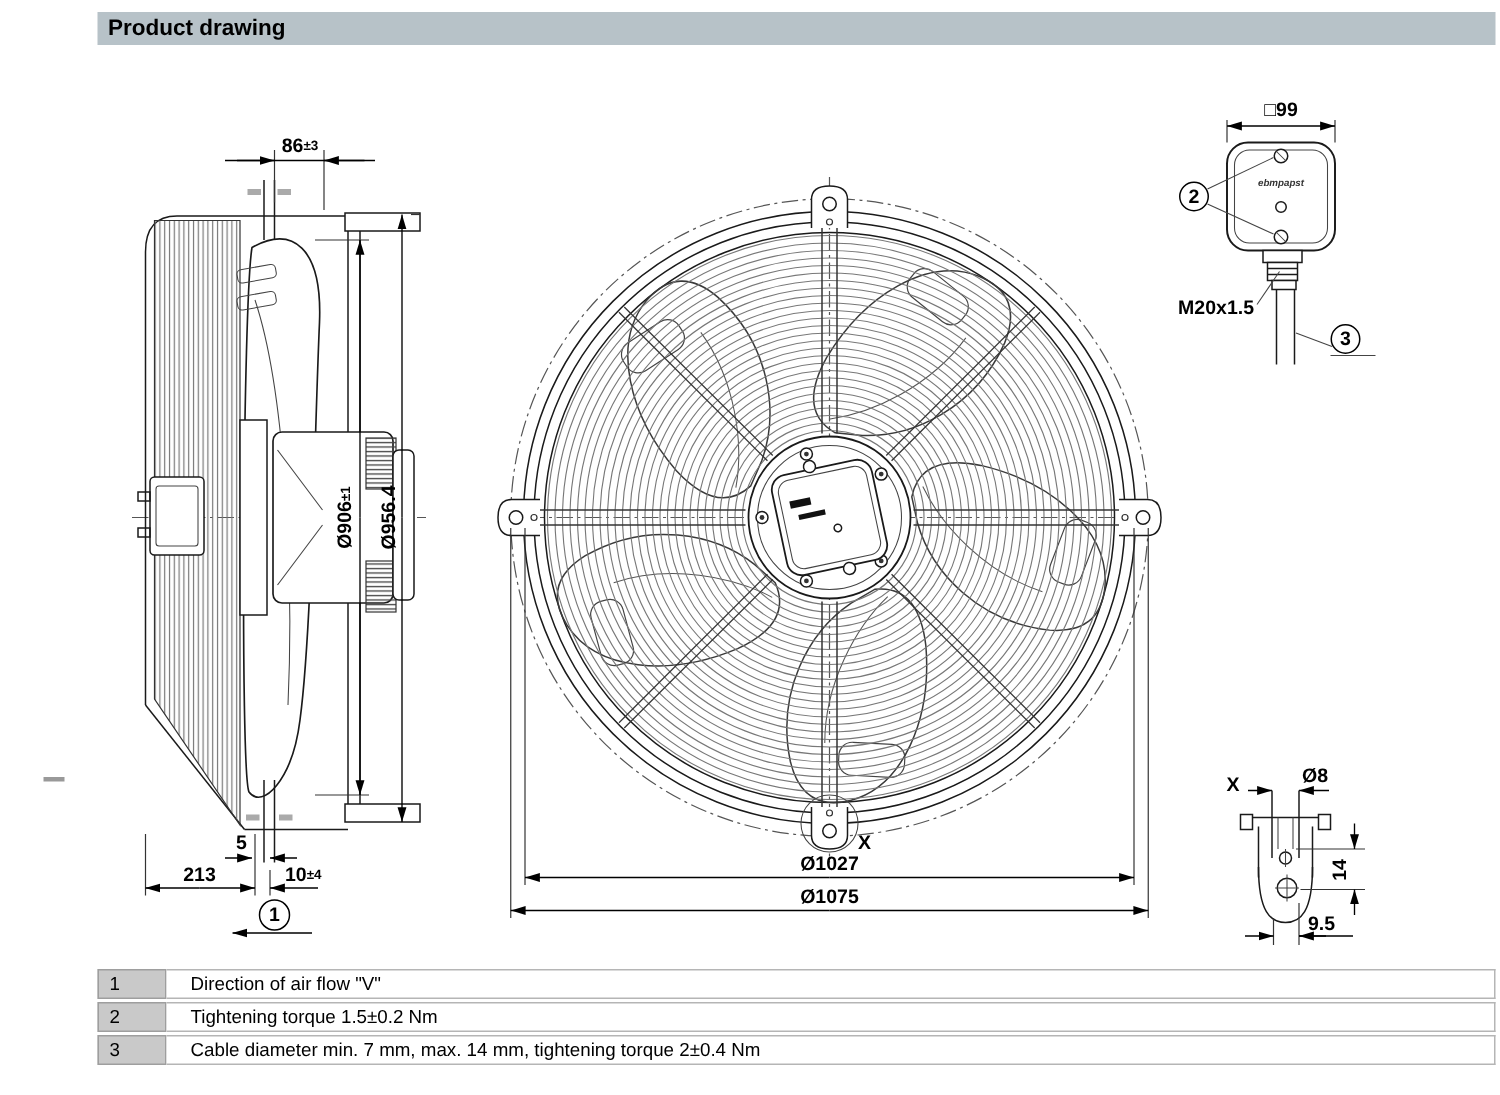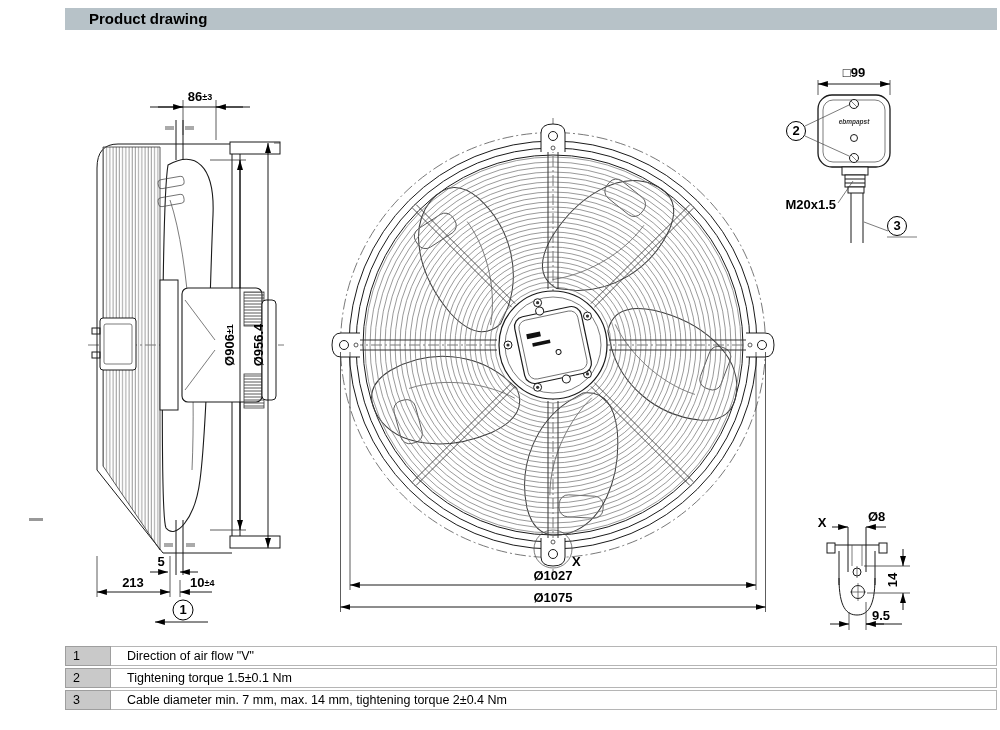--- a/index.html
+++ b/index.html
@@ -1,19 +1,19 @@
 <!DOCTYPE html>
 <html><head>
 <meta charset="utf-8">
 <style>
   html,body{margin:0;padding:0;background:#fff;}
   body{font-family:"Liberation Sans",sans-serif;color:#000;}
   #page{position:relative;width:1000px;height:730px;background:#fff;overflow:hidden;}
   #header-bar{position:absolute;left:65px;top:8px;width:932px;height:22px;
-    background:#b7c2c8;line-height:22px;font-size:15px;font-weight:bold;padding-left:24px;box-sizing:border-box;}
+    background:#b7c2c8;line-height:22px;font-size:15px;font-weight:bold;padding-left:7px;box-sizing:border-box;}
   #drawing-svg{position:absolute;left:0;top:0;width:1000px;height:645px;}
   .ln{stroke:#1a1a1a;stroke-width:1;fill:none;}
   .thin{stroke:#444;stroke-width:0.7;fill:none;}
   .dimln{stroke:#000;stroke-width:0.9;fill:none;}
   .ext{stroke:#333;stroke-width:0.8;fill:none;}
   .cl{stroke:#555;stroke-width:0.8;fill:none;stroke-dasharray:11 3 2 3;}
   .dim{font:600 13px "Liberation Sans",sans-serif;fill:#000;}
   .tol{font:600 9px "Liberation Sans",sans-serif;fill:#000;}
   .callout-circle{fill:#fff;stroke:#000;stroke-width:1;}
   .white{fill:#fff;stroke:#1a1a1a;}
@@ -365,20 +365,20 @@
     </g>
   </svg>
 
   <div id="legend">
     <div class="legend-row">
       <div class="legend-num">1</div>
       <div class="legend-text">Direction of air flow "V"</div>
     </div>
     <div class="legend-row">
       <div class="legend-num">2</div>
-      <div class="legend-text">Tightening torque 1.5±0.1 Nm</div>
+      <div class="legend-text">Tightening torque 1.5±0.2 Nm</div>
     </div>
     <div class="legend-row">
       <div class="legend-num">3</div>
       <div class="legend-text">Cable diameter min. 7 mm, max. 14 mm, tightening torque 2±0.4 Nm</div>
     </div>
   </div>
 </div>
 
 </body></html>

